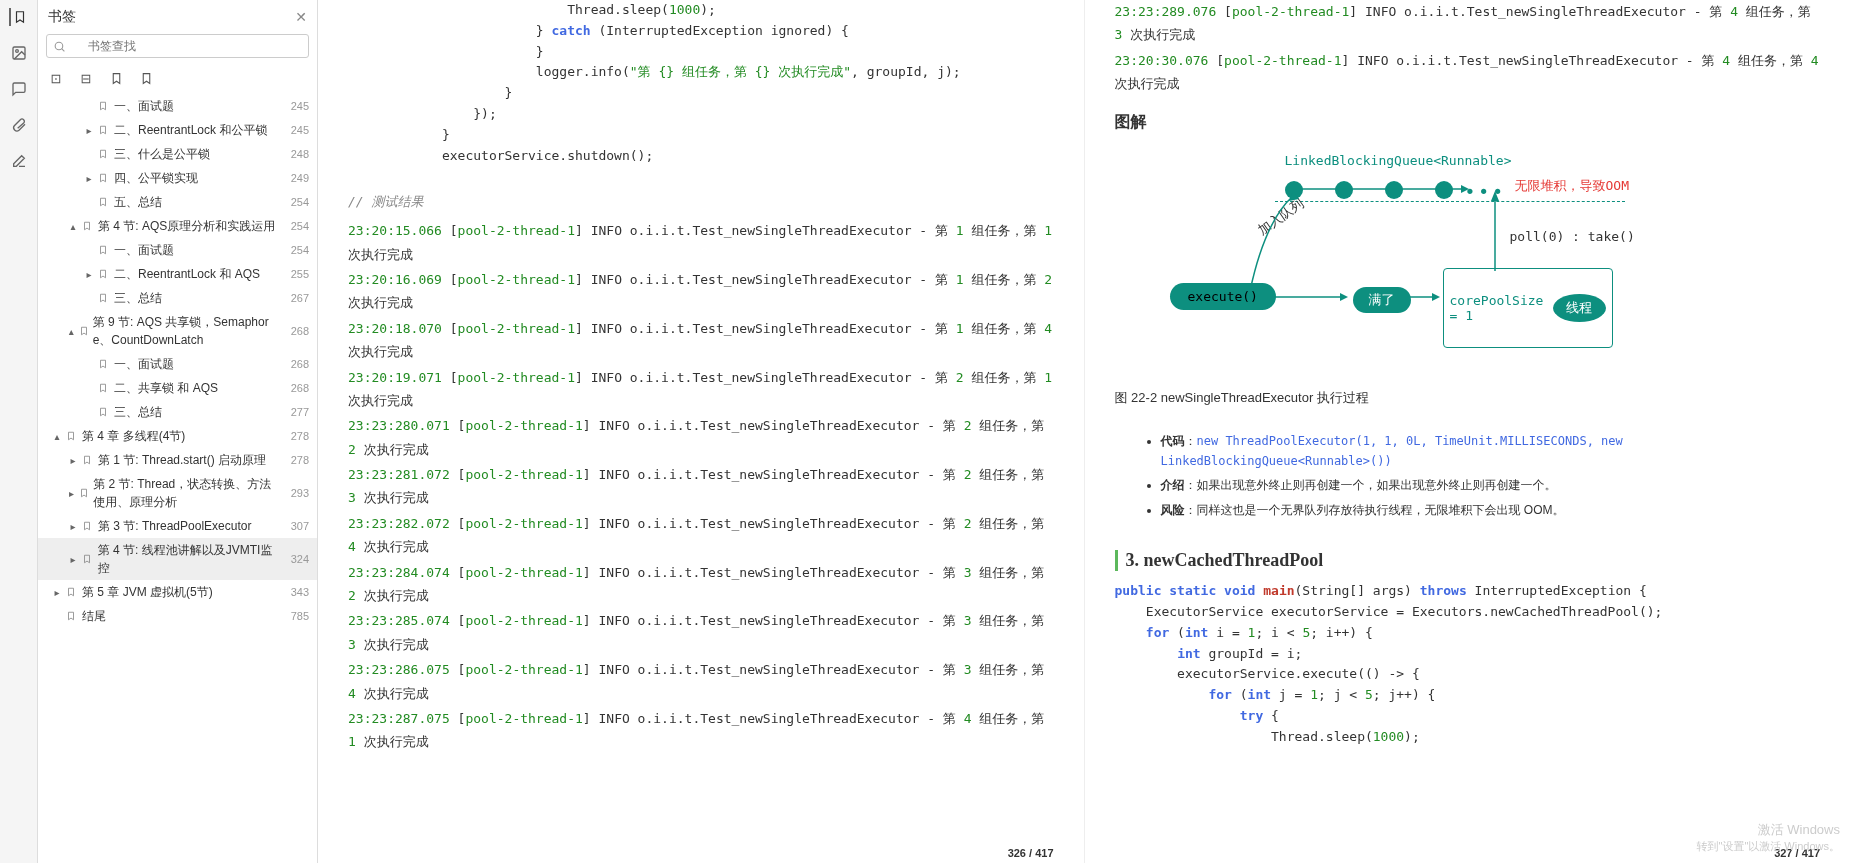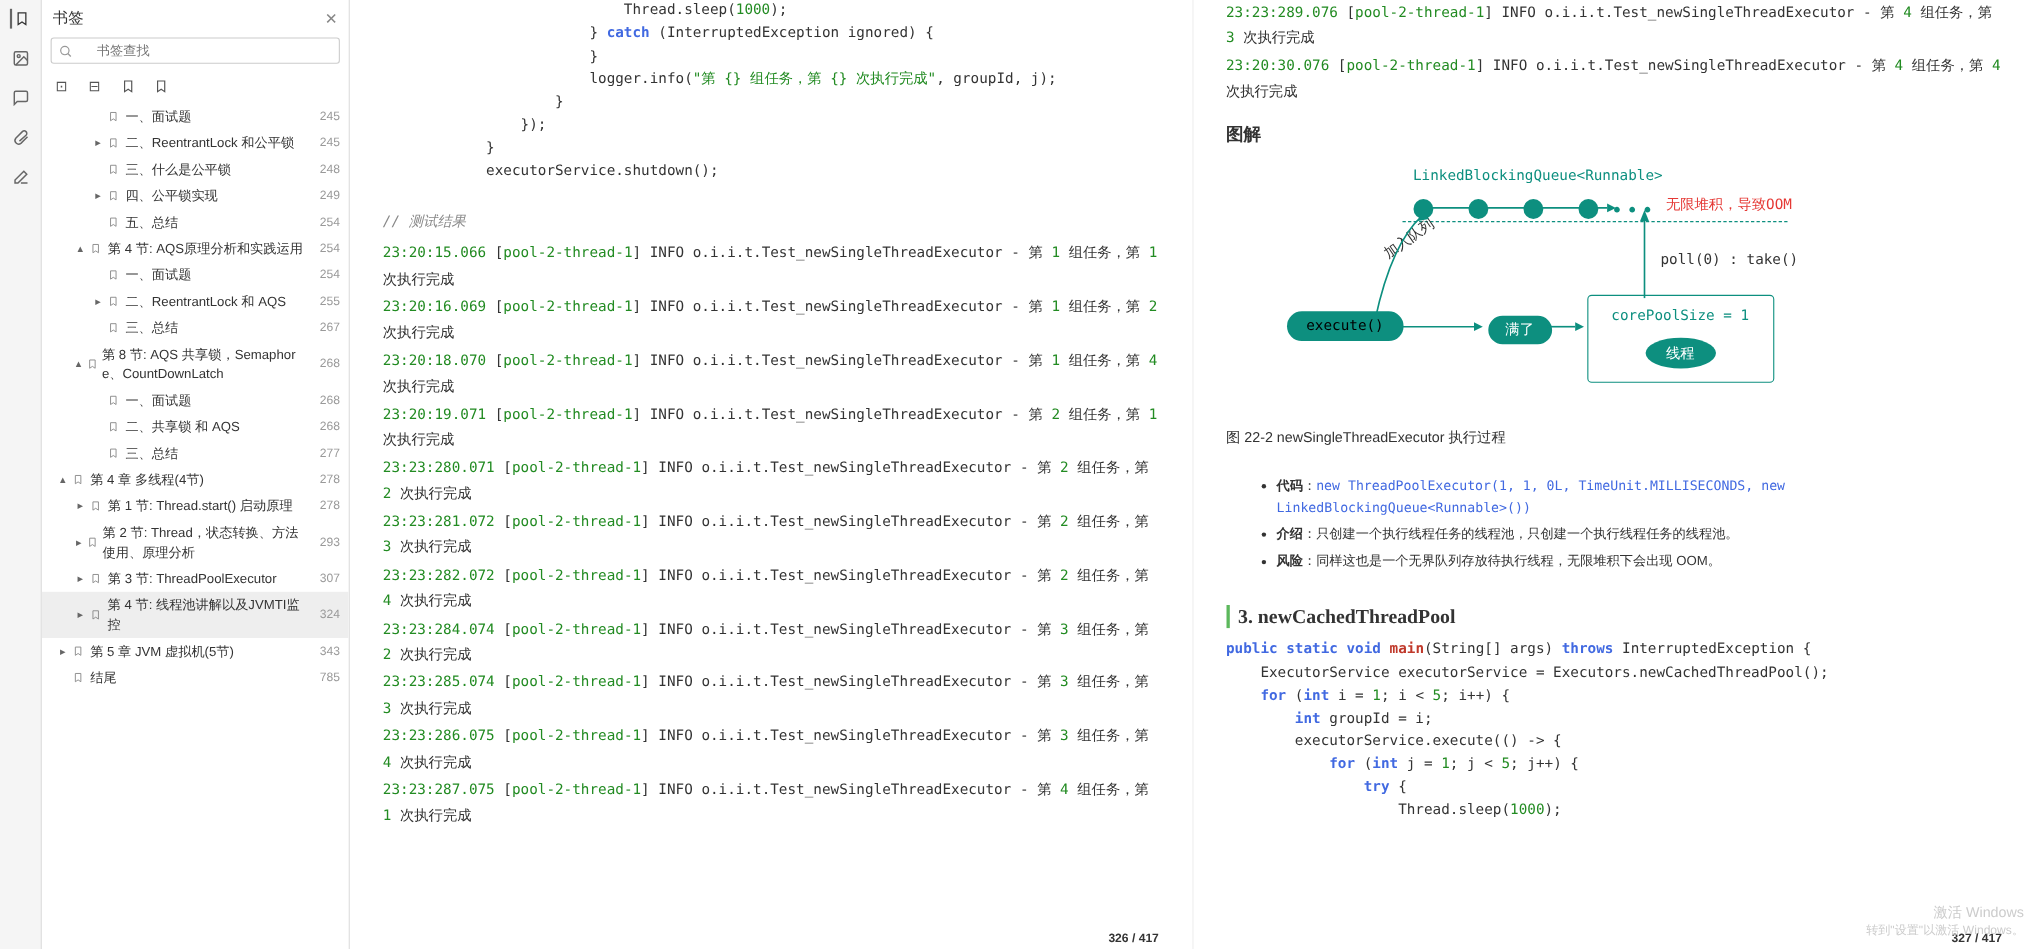--- a/index.html
+++ b/index.html
@@ -198,21 +198,21 @@
           <span class="txt">三、总结</span>
         </div>
         <span class="pg">267</span>
       </div>
       <div class="tree-row">
         <div class="tree-label ind1">
           <span class="arr">▴</span>
           <span class="bm-ic"><svg width="10" height="12" viewBox="0 0 24 24" fill="none" stroke="currentColor" stroke-width="2">
               <path d="M6 3h12v18l-6-4-6 4z"></path>
             </svg></span>
-          <span class="txt">第 8 节: AQS 共享锁，Semaphore、CountDownLatch</span>
+          <span class="txt">第 9 节: AQS 共享锁，Semaphore、CountDownLatch</span>
         </div>
         <span class="pg">268</span>
       </div>
       <div class="tree-row">
         <div class="tree-label ind2">
           <span class="arr"></span>
           <span class="bm-ic"><svg width="10" height="12" viewBox="0 0 24 24" fill="none" stroke="currentColor" stroke-width="2">
               <path d="M6 3h12v18l-6-4-6 4z"></path>
             </svg></span>
           <span class="txt">一、面试题</span>
@@ -384,30 +384,30 @@
       <svg class="arrow" style="top:144px;left:160px" width="75" height="4">
           <line x1="0" y1="0" x2="65" y2="0" stroke="#0d8f7f" stroke-width="1.5"></line>
           <polygon points="65,-4 73,0 65,4" fill="#0d8f7f"></polygon>
         </svg>
       <div class="pill2 lbl" style="top:134px;left:238px">满了</div>
 
       <svg class="arrow" style="top:144px;left:292px" width="35" height="4">
           <line x1="0" y1="0" x2="25" y2="0" stroke="#0d8f7f" stroke-width="1.5"></line>
           <polygon points="25,-4 33,0 25,4" fill="#0d8f7f"></polygon>
         </svg>
-      <div class="box" style="top:115px;left:328px;width:170px;height:80px;display:flex;flex-direction:column;align-items:center;justify-content:space-around;padding:6px">
+      <div class="box" style="top:115px;left:328px;width:170px;height:80px;display:flex;flex-direction:row;align-items:center;justify-content:space-around;padding:6px">
         <span class="lbl" style="position:static;color:#0d8f7f">corePoolSize = 1</span>
         <div class="oval">线程</div>
       </div>
     </div>
 
     <div class="caption">图 22-2 newSingleThreadExecutor 执行过程</div>
     <ul class="bul">
       <li><b>代码</b>：<span class="mono">new ThreadPoolExecutor(1, 1, 0L, TimeUnit.MILLISECONDS, new LinkedBlockingQueue&lt;Runnable&gt;())</span></li>
-      <li><b>介绍</b><span>：只创建一个执行线程任务的线程池，只创建一个执行线程任务的线程池。</span></li>
+      <li><b>介绍</b><span>：如果出现意外终止则再创建一个，如果出现意外终止则再创建一个。</span></li>
       <li><b>风险</b><span>：同样这也是一个无界队列存放待执行线程，无限堆积下会出现 OOM。</span></li>
     </ul>
     <h3 class="sub h3bar">3. newCachedThreadPool</h3>
     <div id="code2">
         <div class="code-line"><span class="kw">public</span> <span class="kw">static</span> <span class="kw">void</span> <span style="color:#c0392b;font-weight:bold">main</span>(String[] args) <span class="kw">throws</span> InterruptedException {</div>
         <div class="code-line">    ExecutorService executorService = Executors.newCachedThreadPool();</div>
         <div class="code-line">    <span class="kw">for</span> (<span class="kw">int</span> i = <span class="num">1</span>; i &lt; <span class="num">5</span>; i++) {</div>
         <div class="code-line">        <span class="kw">int</span> groupId = i;</div>
         <div class="code-line">        executorService.execute(() -&gt; {</div>
         <div class="code-line">            <span class="kw">for</span> (<span class="kw">int</span> j = <span class="num">1</span>; j &lt; <span class="num">5</span>; j++) {</div>

